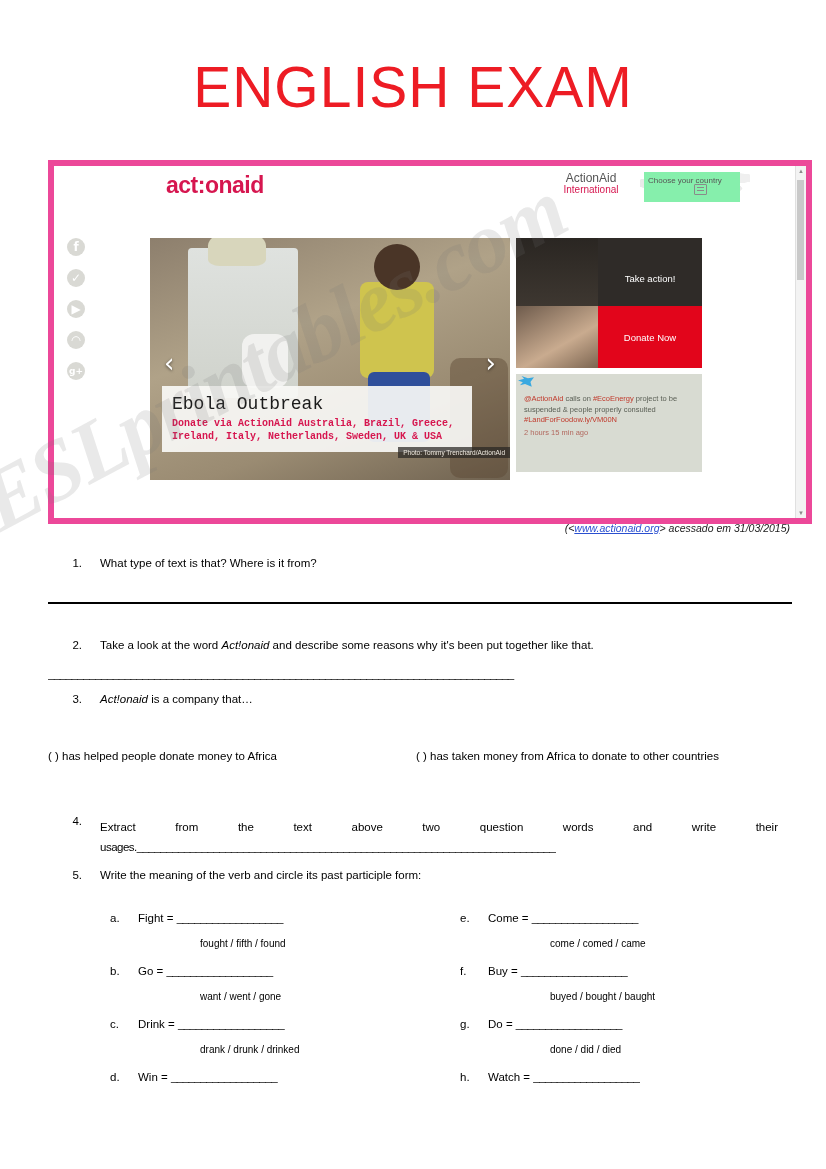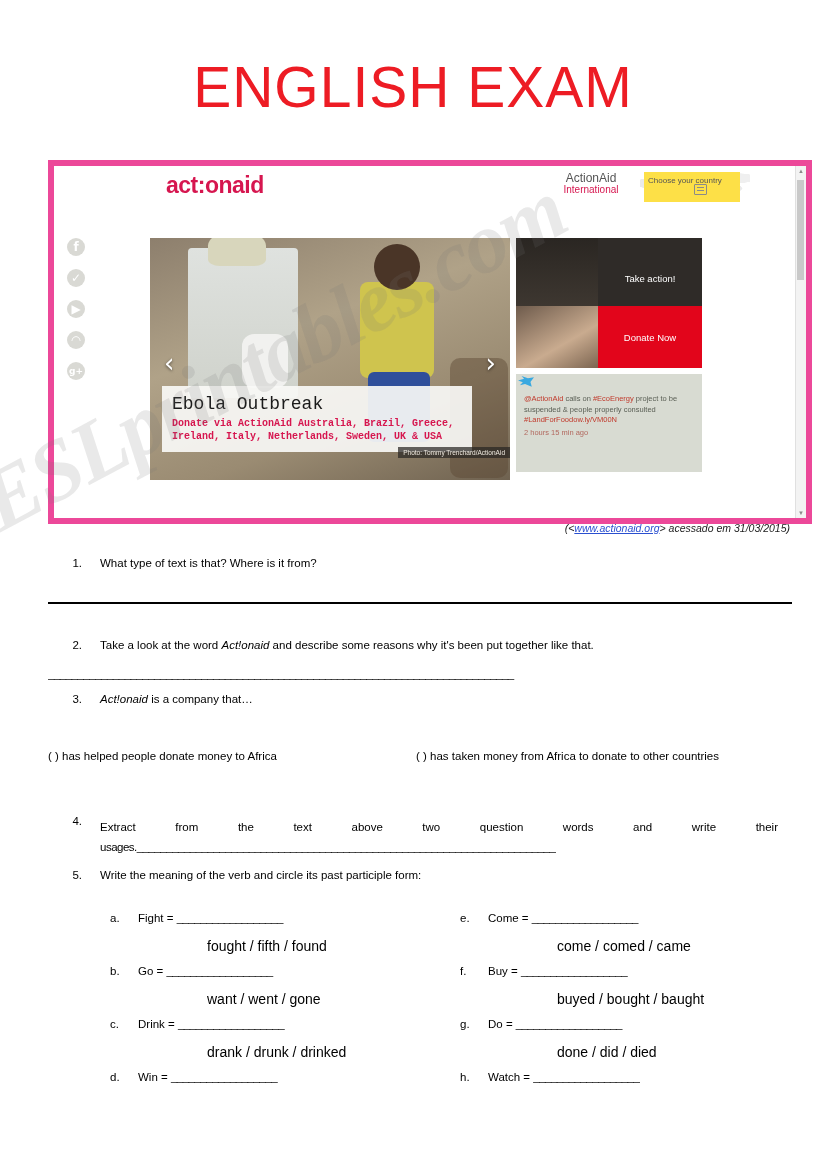--- a/index.html
+++ b/index.html
@@ -40,21 +40,21 @@
   .aa-topbar{position:absolute;left:0;top:0;width:752px;height:38px;background:#fff;}
   .aa-logo{
     position:absolute;left:112px;top:6px;
     font-size:23px;font-weight:bold;color:#d6164f;letter-spacing:-0.5px;
   }
   .aa-intl{position:absolute;left:500px;top:7px;width:74px;text-align:center;line-height:11px;}
   .aa-intl .l1{font-size:12px;color:#555;}
   .aa-intl .l2{font-size:10px;color:#d6164f;}
   .aa-country{
     position:absolute;left:590px;top:6px;width:96px;height:30px;
-    background:#fde047;color:#555;font-size:8px;line-height:11px;padding:3px 4px;
+    background:#86efac;color:#555;font-size:8px;line-height:11px;padding:3px 4px;
     box-sizing:border-box;
   }
   .globe{
     position:absolute;left:640px;top:18px;width:11px;height:9px;
     border:1px solid #8a8a8a;border-radius:1px;
   }
   .globe:after{
     content:"";position:absolute;left:2px;top:2px;width:7px;height:1px;
     background:#8a8a8a;box-shadow:0 3px 0 #8a8a8a;
   }
@@ -198,21 +198,21 @@
   }
   .q5{left:60px;top:868px;width:700px;}
 
   .verbs{position:absolute;left:110px;top:912px;width:690px;z-index:45;}
   .vcol{position:absolute;top:0;width:340px;}
   .vcol.left{left:0;} .vcol.right{left:350px;}
   .vrow{position:relative;height:53px;}
   .vrow .lt{position:absolute;left:0;top:0;width:20px;font-size:11.5px;}
   .vrow .vb{position:absolute;left:28px;top:0;font-size:11.5px;white-space:nowrap;}
   .vrow .vb .ul{letter-spacing:-0.5px;text-align:center;}
-  .vrow .alts{position:absolute;left:97px;top:26px;font-size:14px;}
+  .vrow .alts{position:absolute;left:90px;top:26px;font-size:10px;}
 </style>
 </head>
 <body>
 
 <div class="page">
 
   <div class="watermark">ESLprintables.com</div>
 
   <div class="exam-title">ENGLISH EXAM</div>
 

